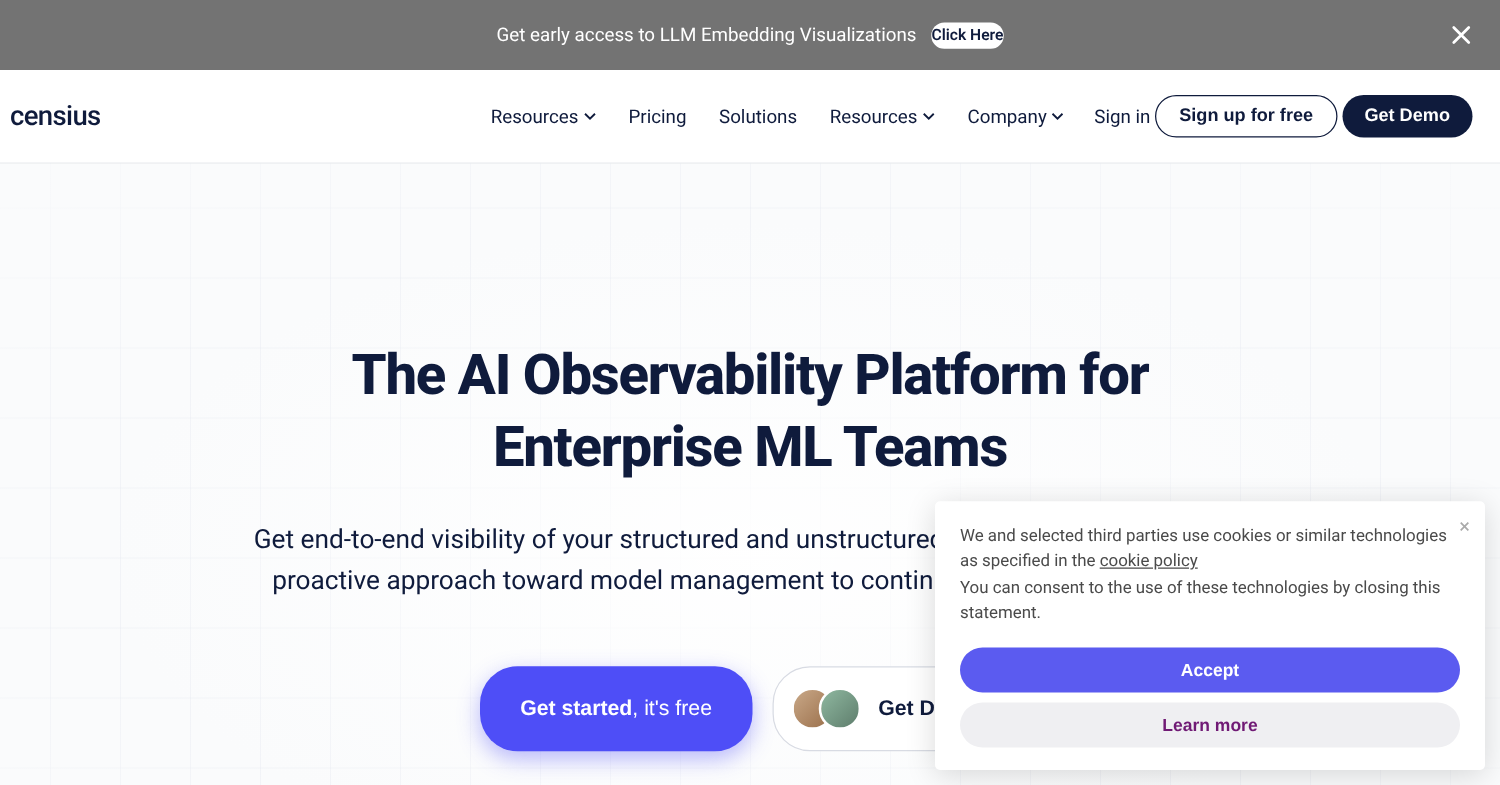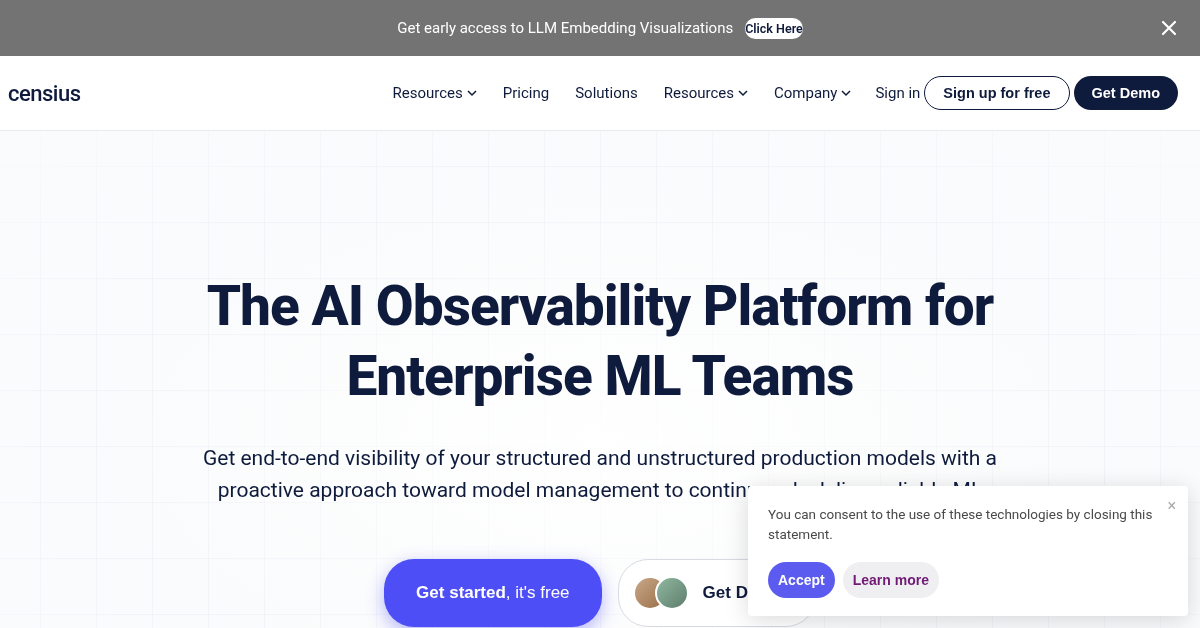--- a/index.html
+++ b/index.html
@@ -118,21 +118,21 @@
 }
 .hero::before {
   content: '';
   position: absolute;
   inset: 0;
   background: radial-gradient(ellipse at center 60%, rgba(255,255,255,0.95) 0%, rgba(250,251,252,0.4) 60%, rgba(250,251,252,0.9) 100%);
   pointer-events: none;
 }
 .hero > * { position: relative; }
 .hero h1 {
-  font-size: 55px;
+  font-size: 45px;
   font-weight: 800;
   color: #0f1b3c;
   line-height: 1.28;
   letter-spacing: -1px;
   text-align: center;
 }
 .hero p {
   font-size: 21px;
   color: #0f1b3c;
   margin-top: 30px;
@@ -204,21 +204,21 @@
   color: #aaa;
   font-size: 16px;
   line-height: 1;
 }
 .cookie-banner a {
   color: #4a4a4a;
   text-decoration: underline;
 }
 .cookie-buttons {
   display: flex;
-  flex-direction: row;
+  flex-direction: column;
   gap: 8px;
   margin-top: 18px;
 }
 .cookie-btn {
   border: none;
   border-radius: 22px;
   padding: 10px;
   font-size: 14px;
   font-weight: 600;
   cursor: pointer;
@@ -304,18 +304,21 @@
         <span class="avatar"></span>
         <span class="avatar"></span>
       </span>
       <span>Get Demo</span>
     </button>
   </div>
 </div>
 
 <div class="cookie-banner">
   <span class="cookie-close">×</span>
+  <div>
+    <span>We and selected third parties use cookies or similar technologies as specified in the </span><a href="#">cookie policy</a>
+  </div>
   <div>You can consent to the use of these technologies by closing this statement.</div>
   <div class="cookie-buttons">
     <button class="cookie-btn cookie-accept">Accept</button>
     <button class="cookie-btn cookie-learn">Learn more</button>
   </div>
 </div>
 
 </body></html>

